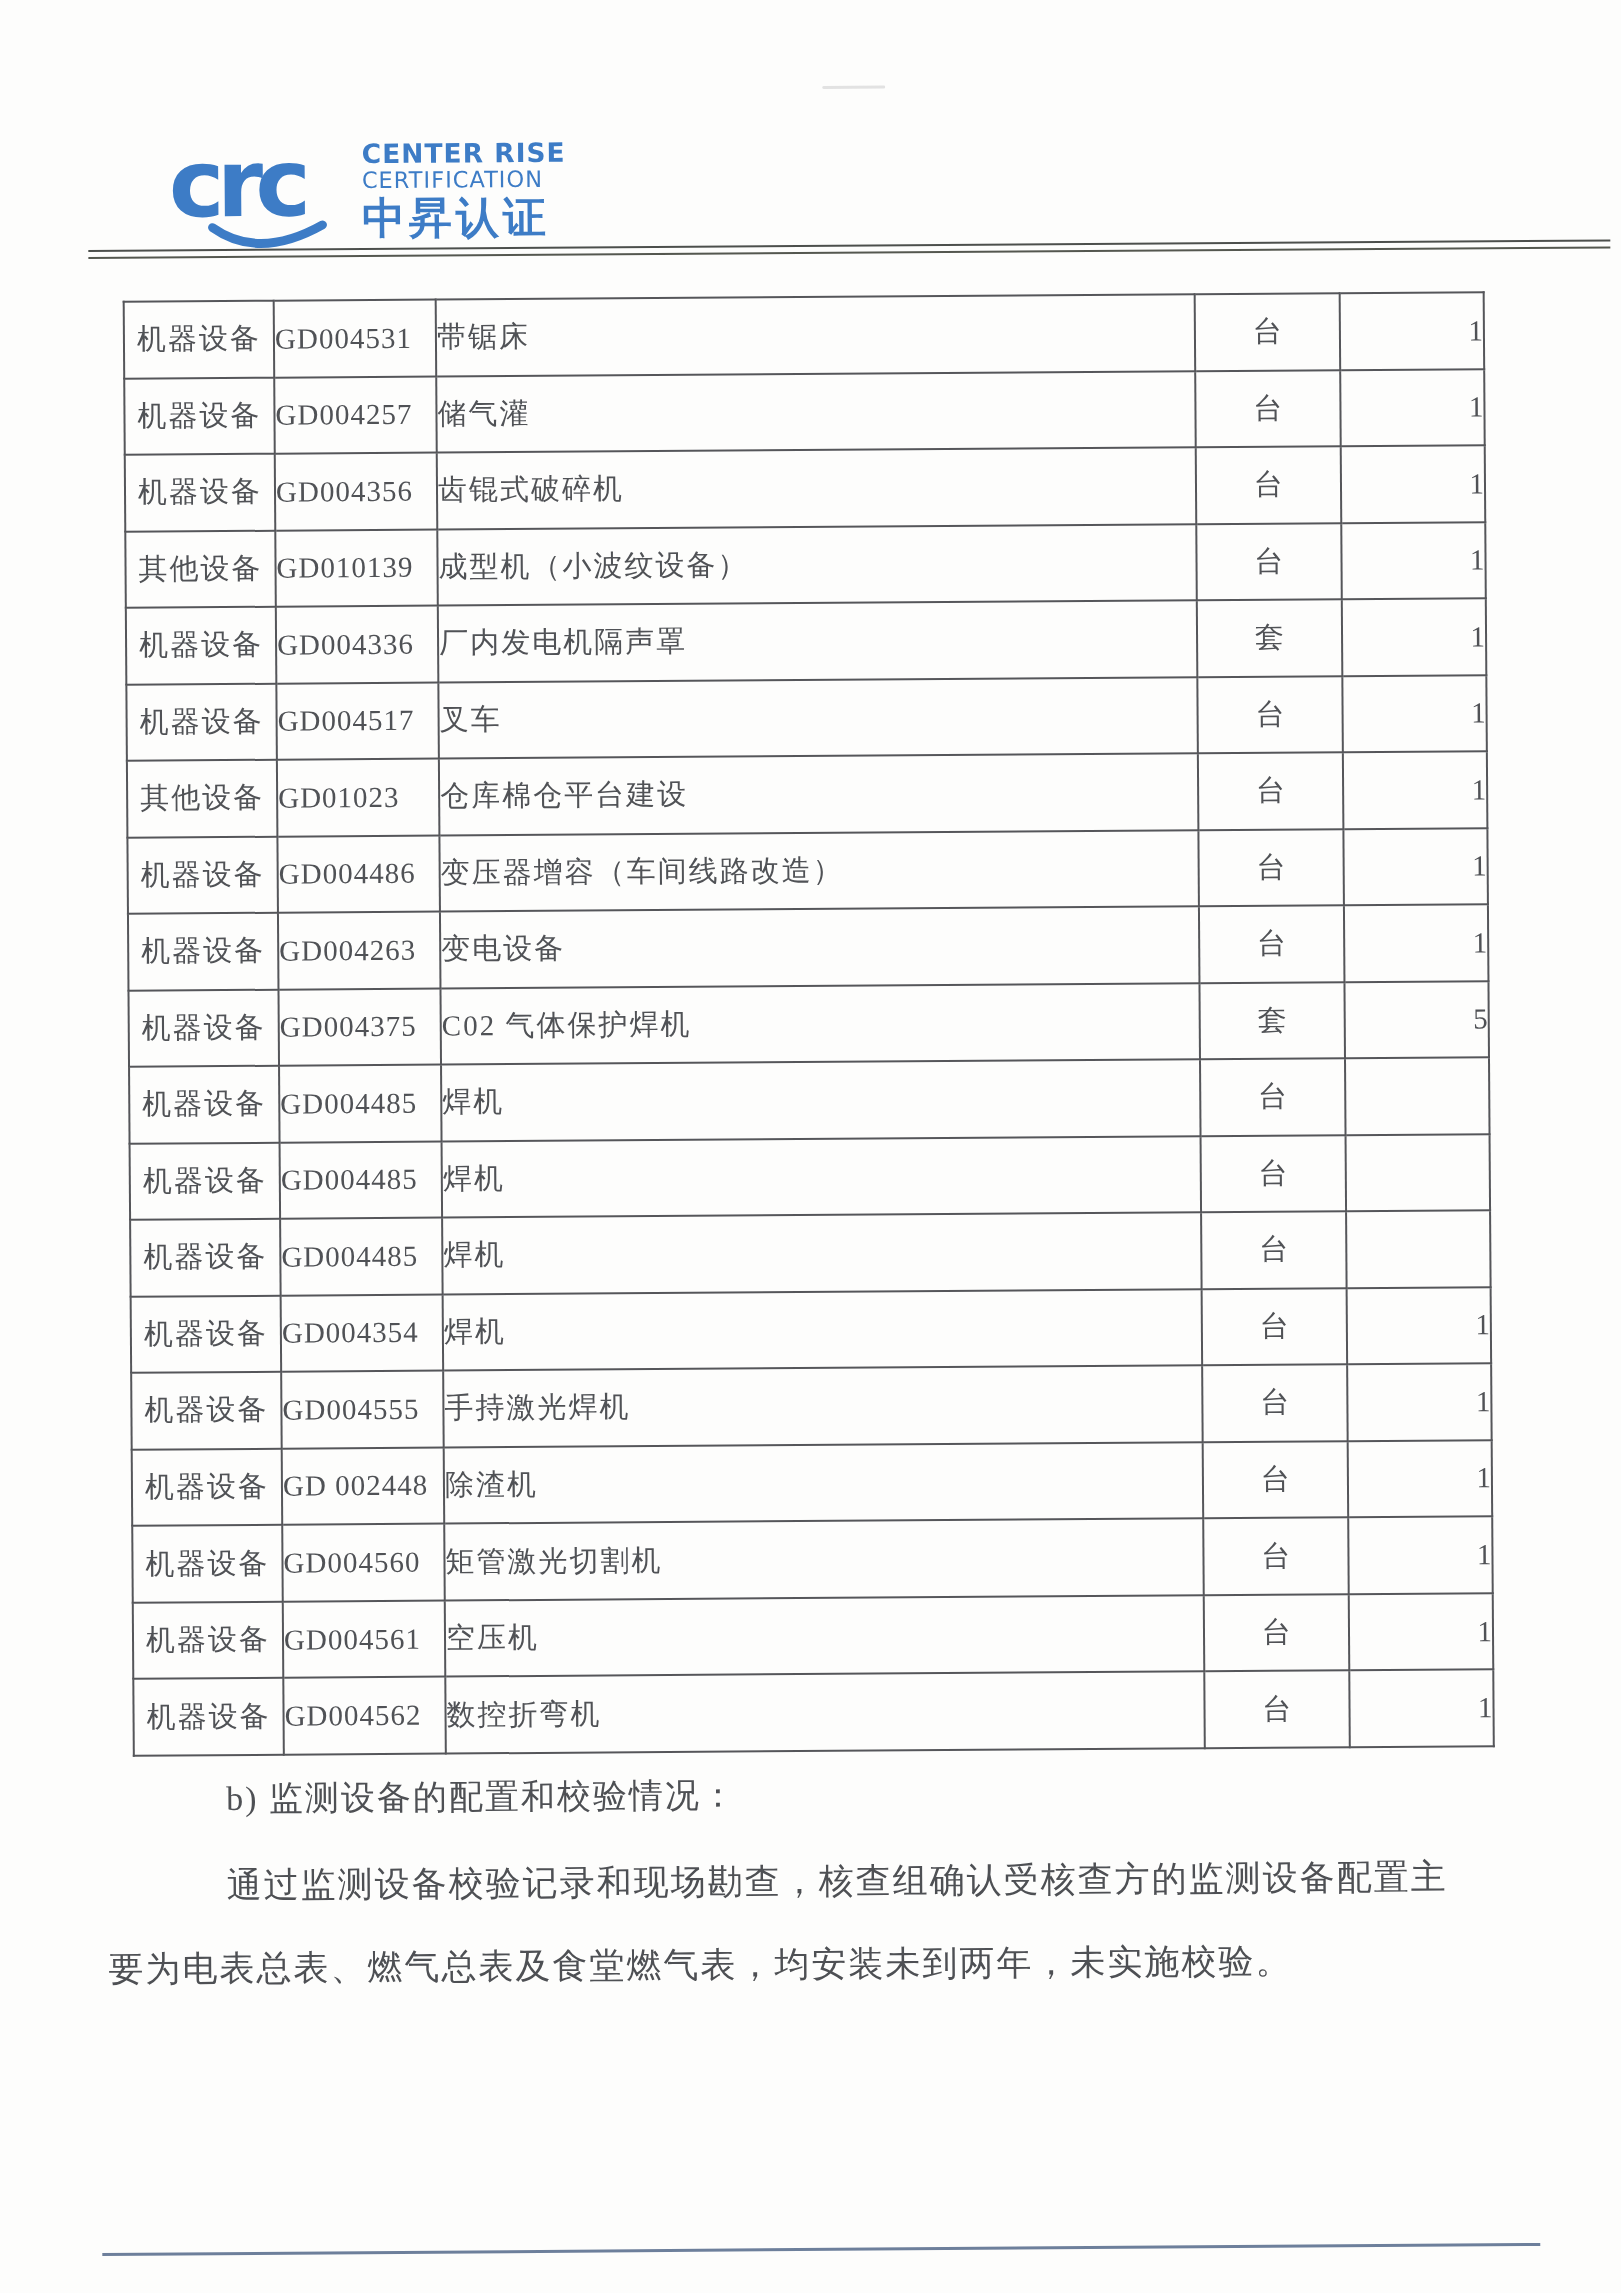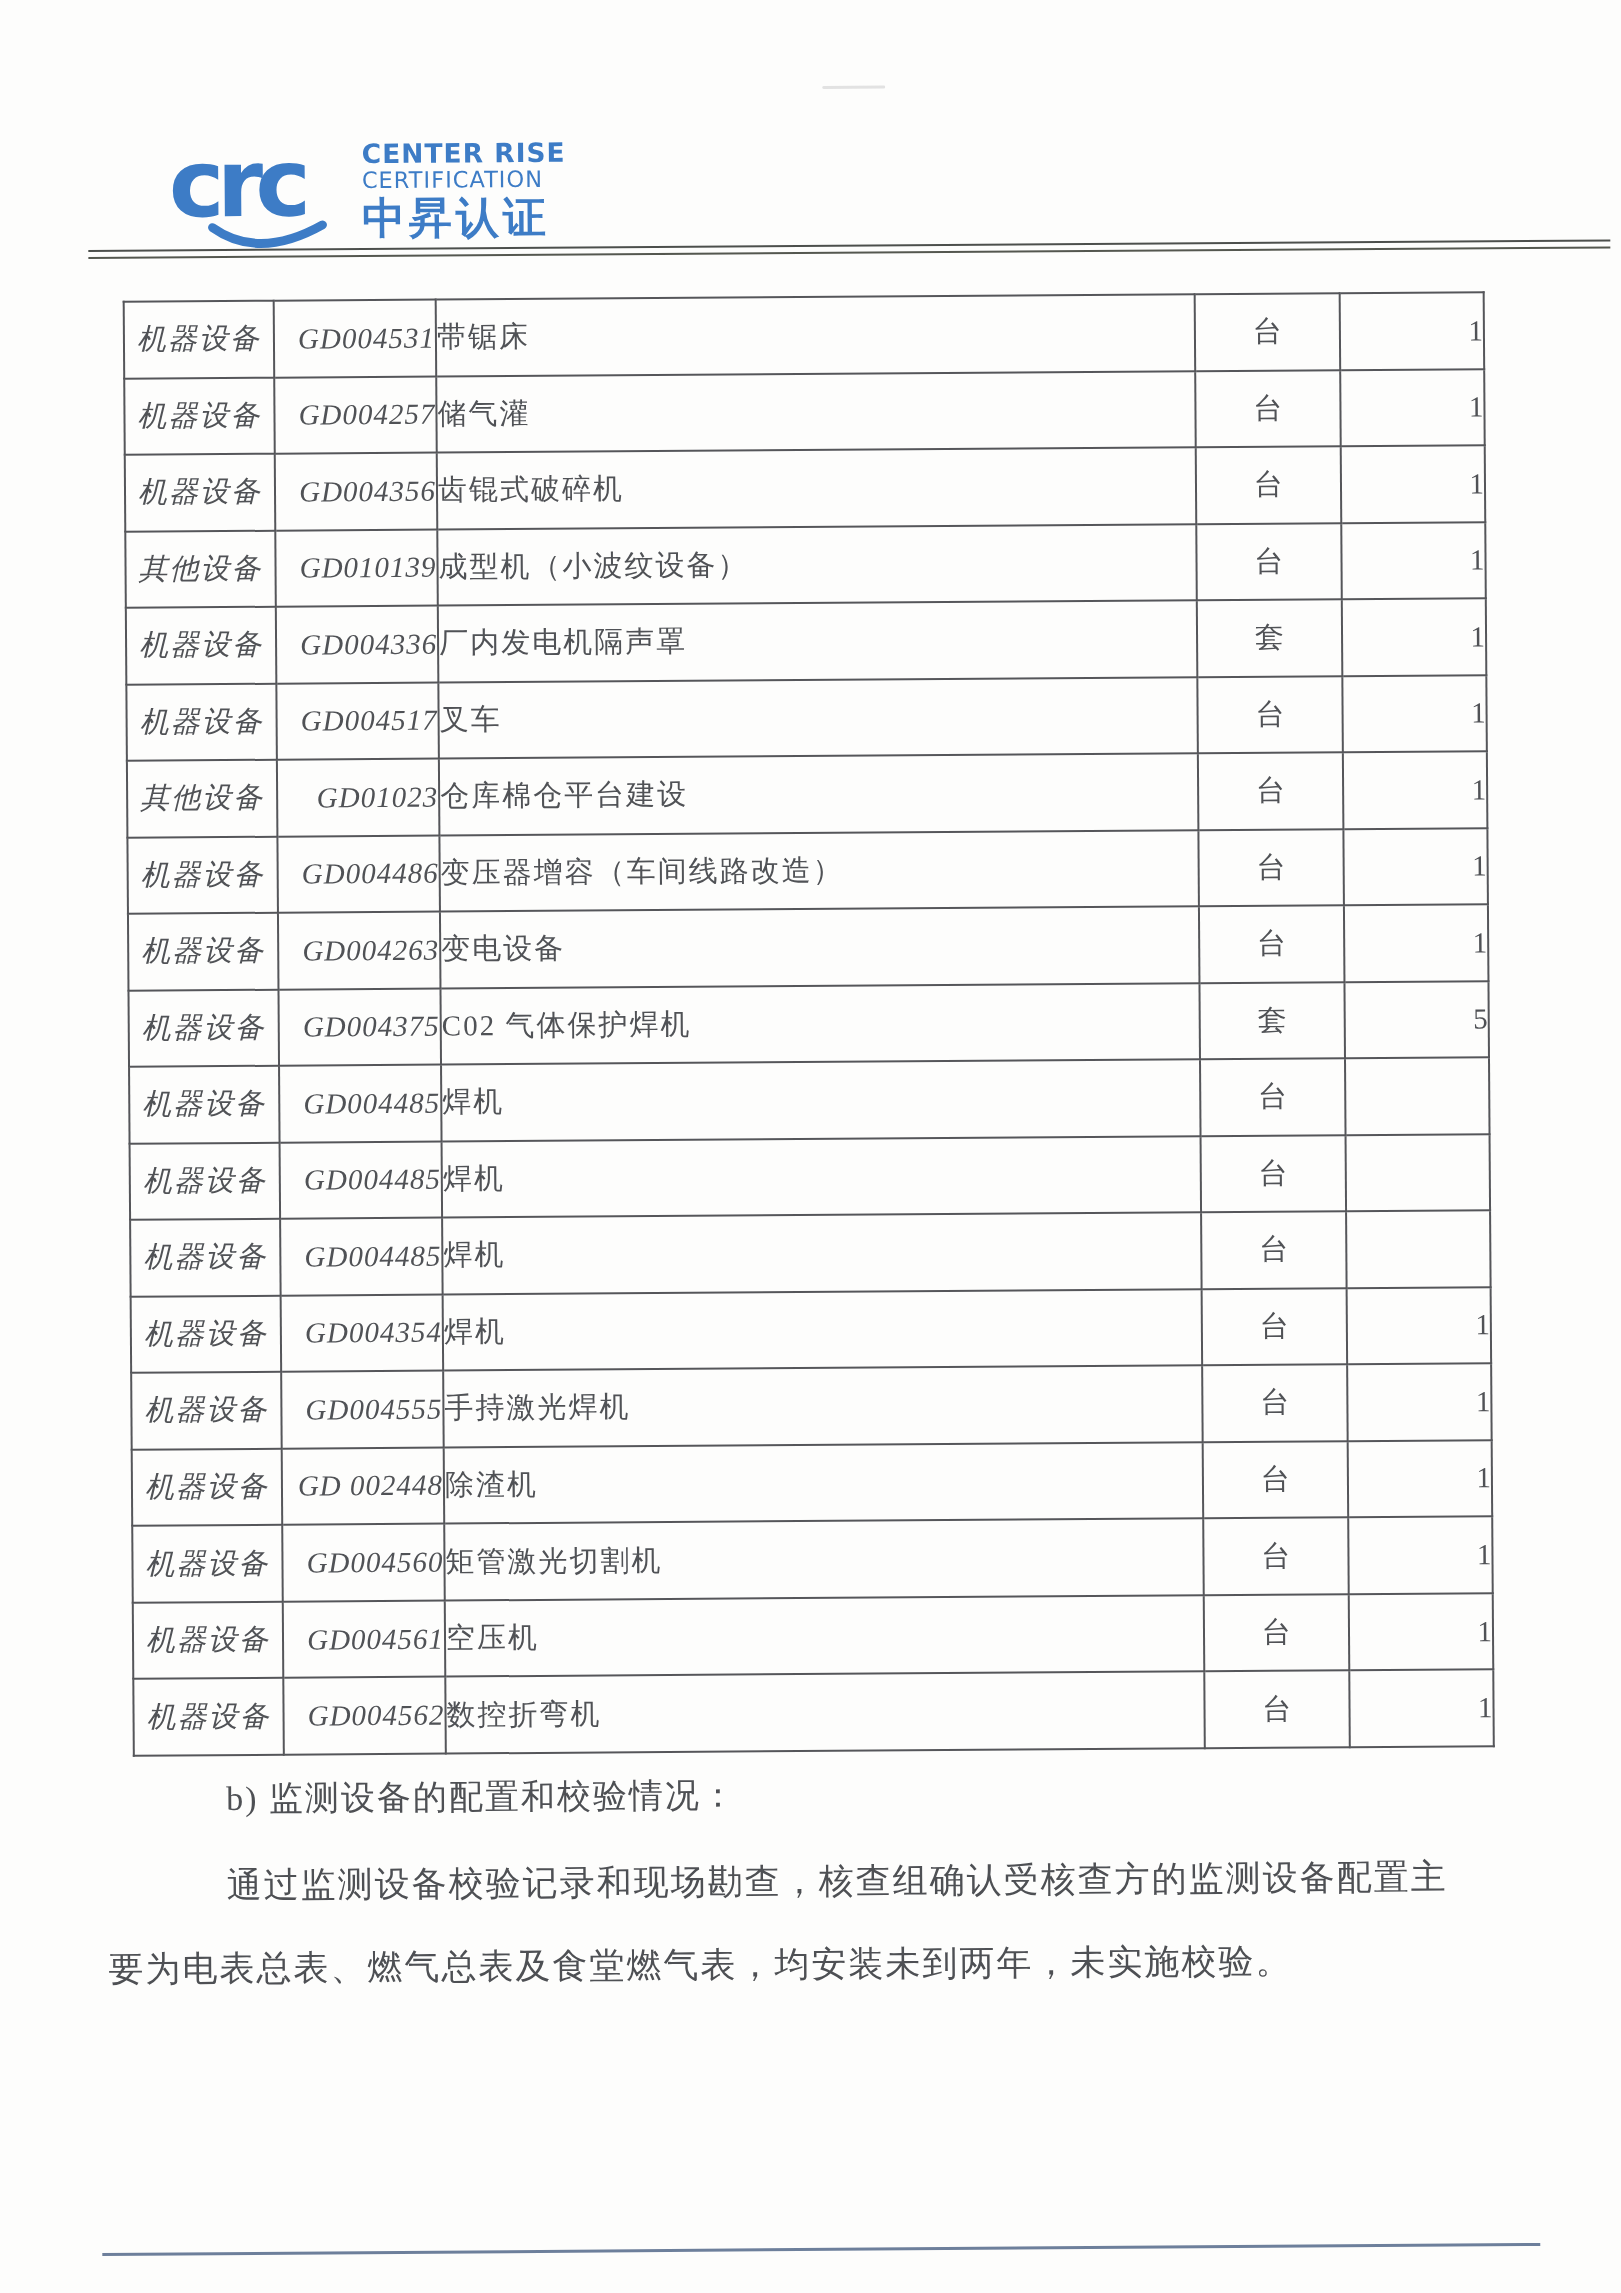--- a/index.html
+++ b/index.html
@@ -70,22 +70,22 @@
   }
   table.equip td{
     border:2px solid #55565a;
     font-size:29px;
     vertical-align:middle;
     padding:0;
     overflow:hidden;
     white-space:nowrap;
   }
   table.equip tr{height:76px;}
-  td.c-category{text-align:center;letter-spacing:2px;font-style:italic;}
-  td.c-code{text-align:right;letter-spacing:1px;font-size:30px;font-style:italic;}
+  td.c-category{text-align:center;letter-spacing:2px;}
+  td.c-code{text-align:left;letter-spacing:1px;font-size:30px;}
   td.c-name{text-align:left;padding-left:41px;letter-spacing:2px;}
   td.c-unit{text-align:center;}
   td.c-qty{text-align:right;padding-right:23.5px;font-size:30px;}
 
   
   .sec-heading{
     position:absolute;left:220px;top:1772px;
     font-size:34px;color:#4e5054;letter-spacing:2px;
   }
   .para-line1{

